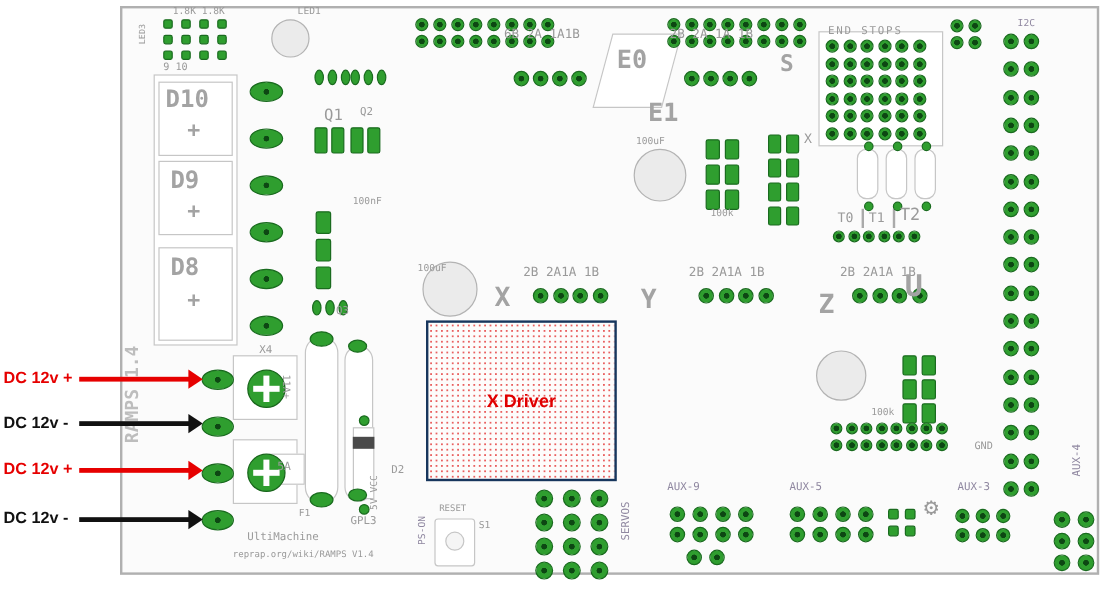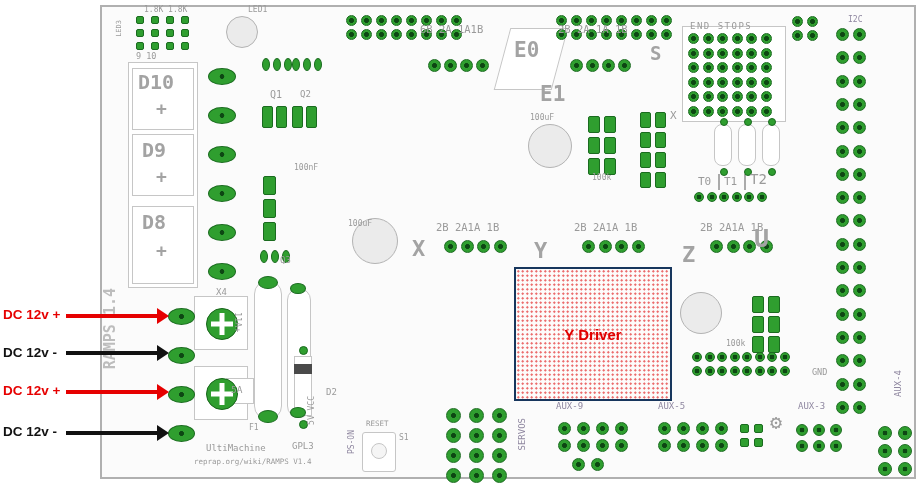--- a/index.html
+++ b/index.html
@@ -353,21 +353,21 @@
   <span class="t" style="left:136px;top:52px;font-size:8.5px">9 10</span>
   <span class="t" style="left:248px;top:6px;font-size:8px">LED1</span>
 
   <span class="t big" style="left:138px;top:72px;font-size:20px">D10</span>
   <span class="t big" style="left:156px;top:100px;font-size:18px">+</span>
   <span class="t big" style="left:142px;top:140px;font-size:20px">D9</span>
   <span class="t big" style="left:156px;top:168px;font-size:18px">+</span>
   <span class="t big" style="left:142px;top:212px;font-size:20px">D8</span>
   <span class="t big" style="left:156px;top:242px;font-size:18px">+</span>
 
-  <span class="t" style="left:270px;top:90px;font-size:10px">Q1</span>
+  <span class="t" style="left:270px;top:90px;font-size:13px">Q1</span>
   <span class="t" style="left:300px;top:90px;font-size:9px">Q2</span>
   <span class="t" style="left:280px;top:256px;font-size:9px">Q3</span>
   <span class="t" style="left:294px;top:164px;font-size:8px">100nF</span>
 
   <span class="t" style="left:420px;top:24px;font-size:10.5px">6B 2A 1A1B</span>
   <span class="t big" style="left:514px;top:40px;font-size:21px">E0</span>
   <span class="t" style="left:558px;top:24px;font-size:10.5px">2B 2A 1A 1B</span>
   <span class="t big" style="left:540px;top:84px;font-size:21px">E1</span>
   <span class="t big" style="left:650px;top:44px;font-size:19px">S</span>
 
@@ -404,25 +404,25 @@
   <span class="t vert" style="left:308px;top:396px;font-size:8px">5V VCC</span>
   <span class="t vert purple" style="left:348px;top:430px;font-size:8px">PS-ON</span>
   <span class="t vert purple" style="left:518px;top:418px;font-size:9px">SERVOS</span>
   <span class="t purple" style="left:556px;top:402px;font-size:9px">AUX-9</span>
   <span class="t purple" style="left:658px;top:402px;font-size:9px">AUX-5</span>
   <span class="t purple" style="left:798px;top:402px;font-size:9px">AUX-3</span>
   <span class="t vert purple" style="left:894px;top:370px;font-size:9px">AUX-4</span>
   <span class="t" style="left:812px;top:368px;font-size:8.5px">GND</span>
   <span class="t" style="left:206px;top:444px;font-size:9px">UltiMachine</span>
   <span class="t" style="left:194px;top:458px;font-size:7.5px">reprap.org/wiki/RAMPS V1.4</span>
-  <span class="t" style="left:292px;top:442px;font-size:9px">GPL3</span>
+  <span class="t" style="left:292px;top:431px;font-size:9px">GPL3</span>
   <span class="t" style="left:770px;top:412px;font-size:20px">⚙</span>
 
-  <div class="region" style="left:514px;top:267px;width:158px;height:134px">
-    <span class="region-label">Y Driver</span>
+  <div class="region" style="left:355px;top:267px;width:159px;height:134px">
+    <span class="region-label">X Driver</span>
   </div>
 
   <div class="pwr-label pos" style="top:307px">DC 12v +</div>
   <div class="arrow pos" style="top:314px"></div>
   <div class="pwr-label" style="top:345px">DC 12v -</div>
   <div class="arrow neg" style="top:351px"></div>
   <div class="pwr-label pos" style="top:383px">DC 12v +</div>
   <div class="arrow pos" style="top:390px"></div>
   <div class="pwr-label" style="top:424px">DC 12v -</div>
   <div class="arrow neg" style="top:431px"></div>

